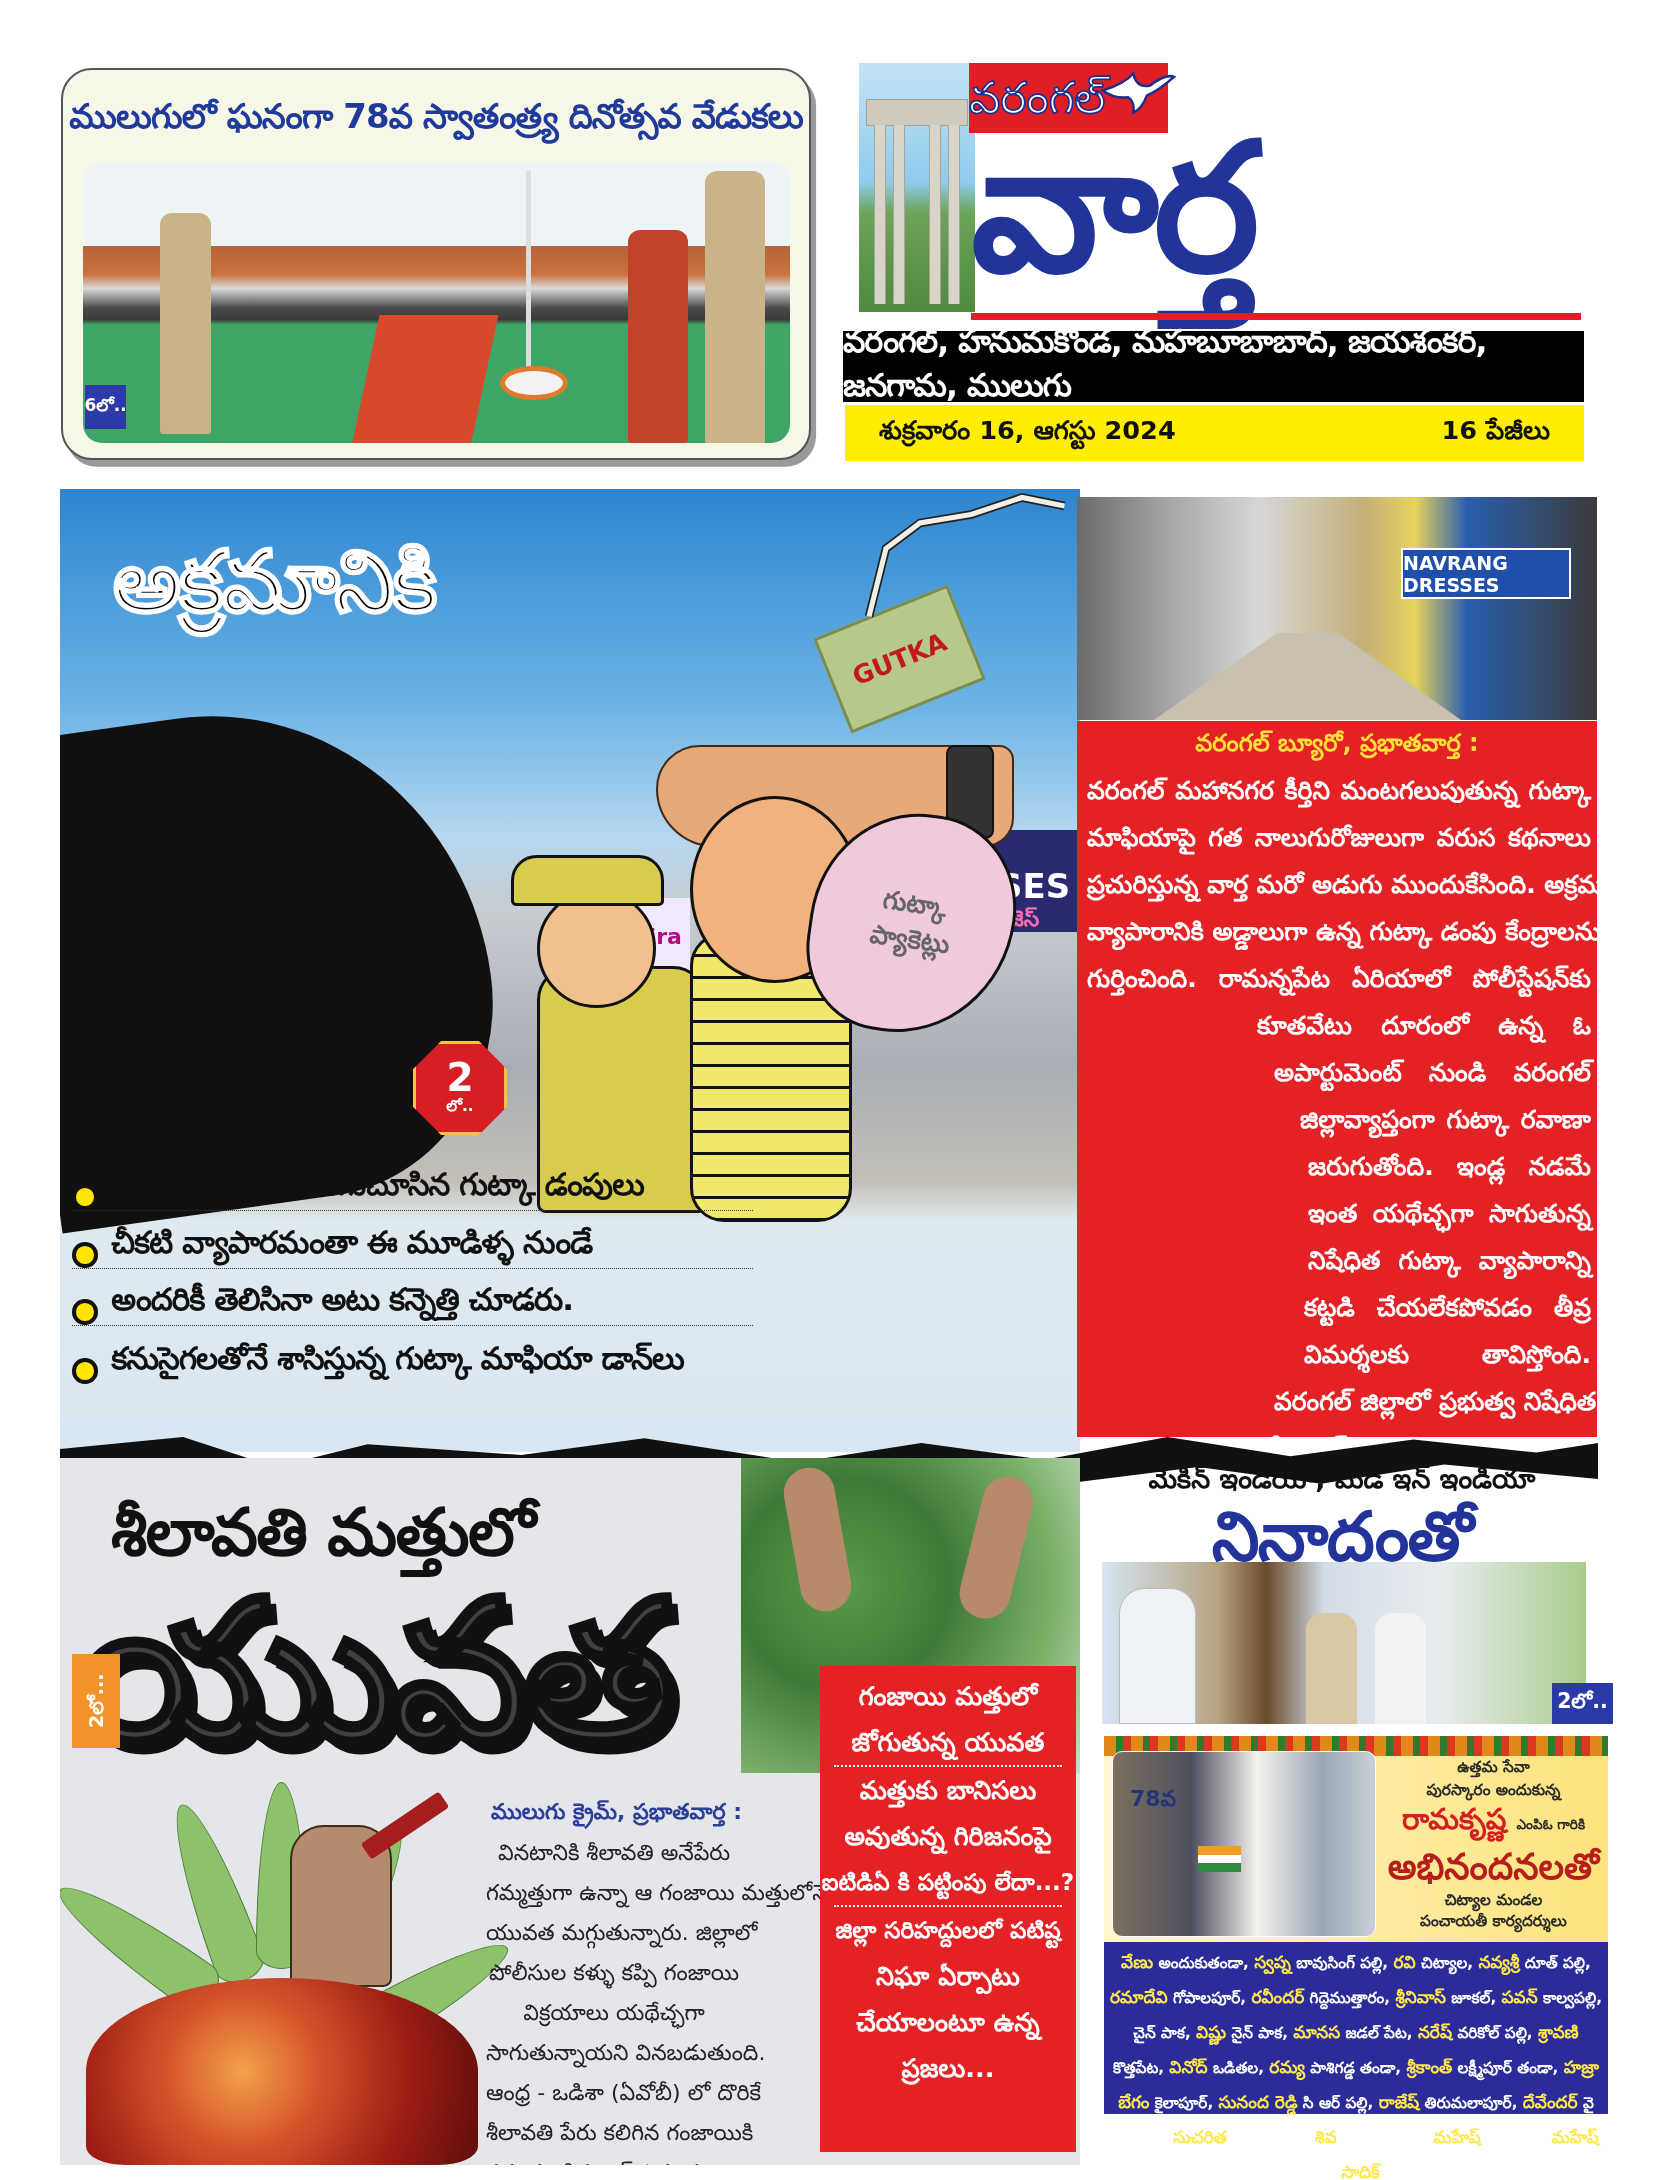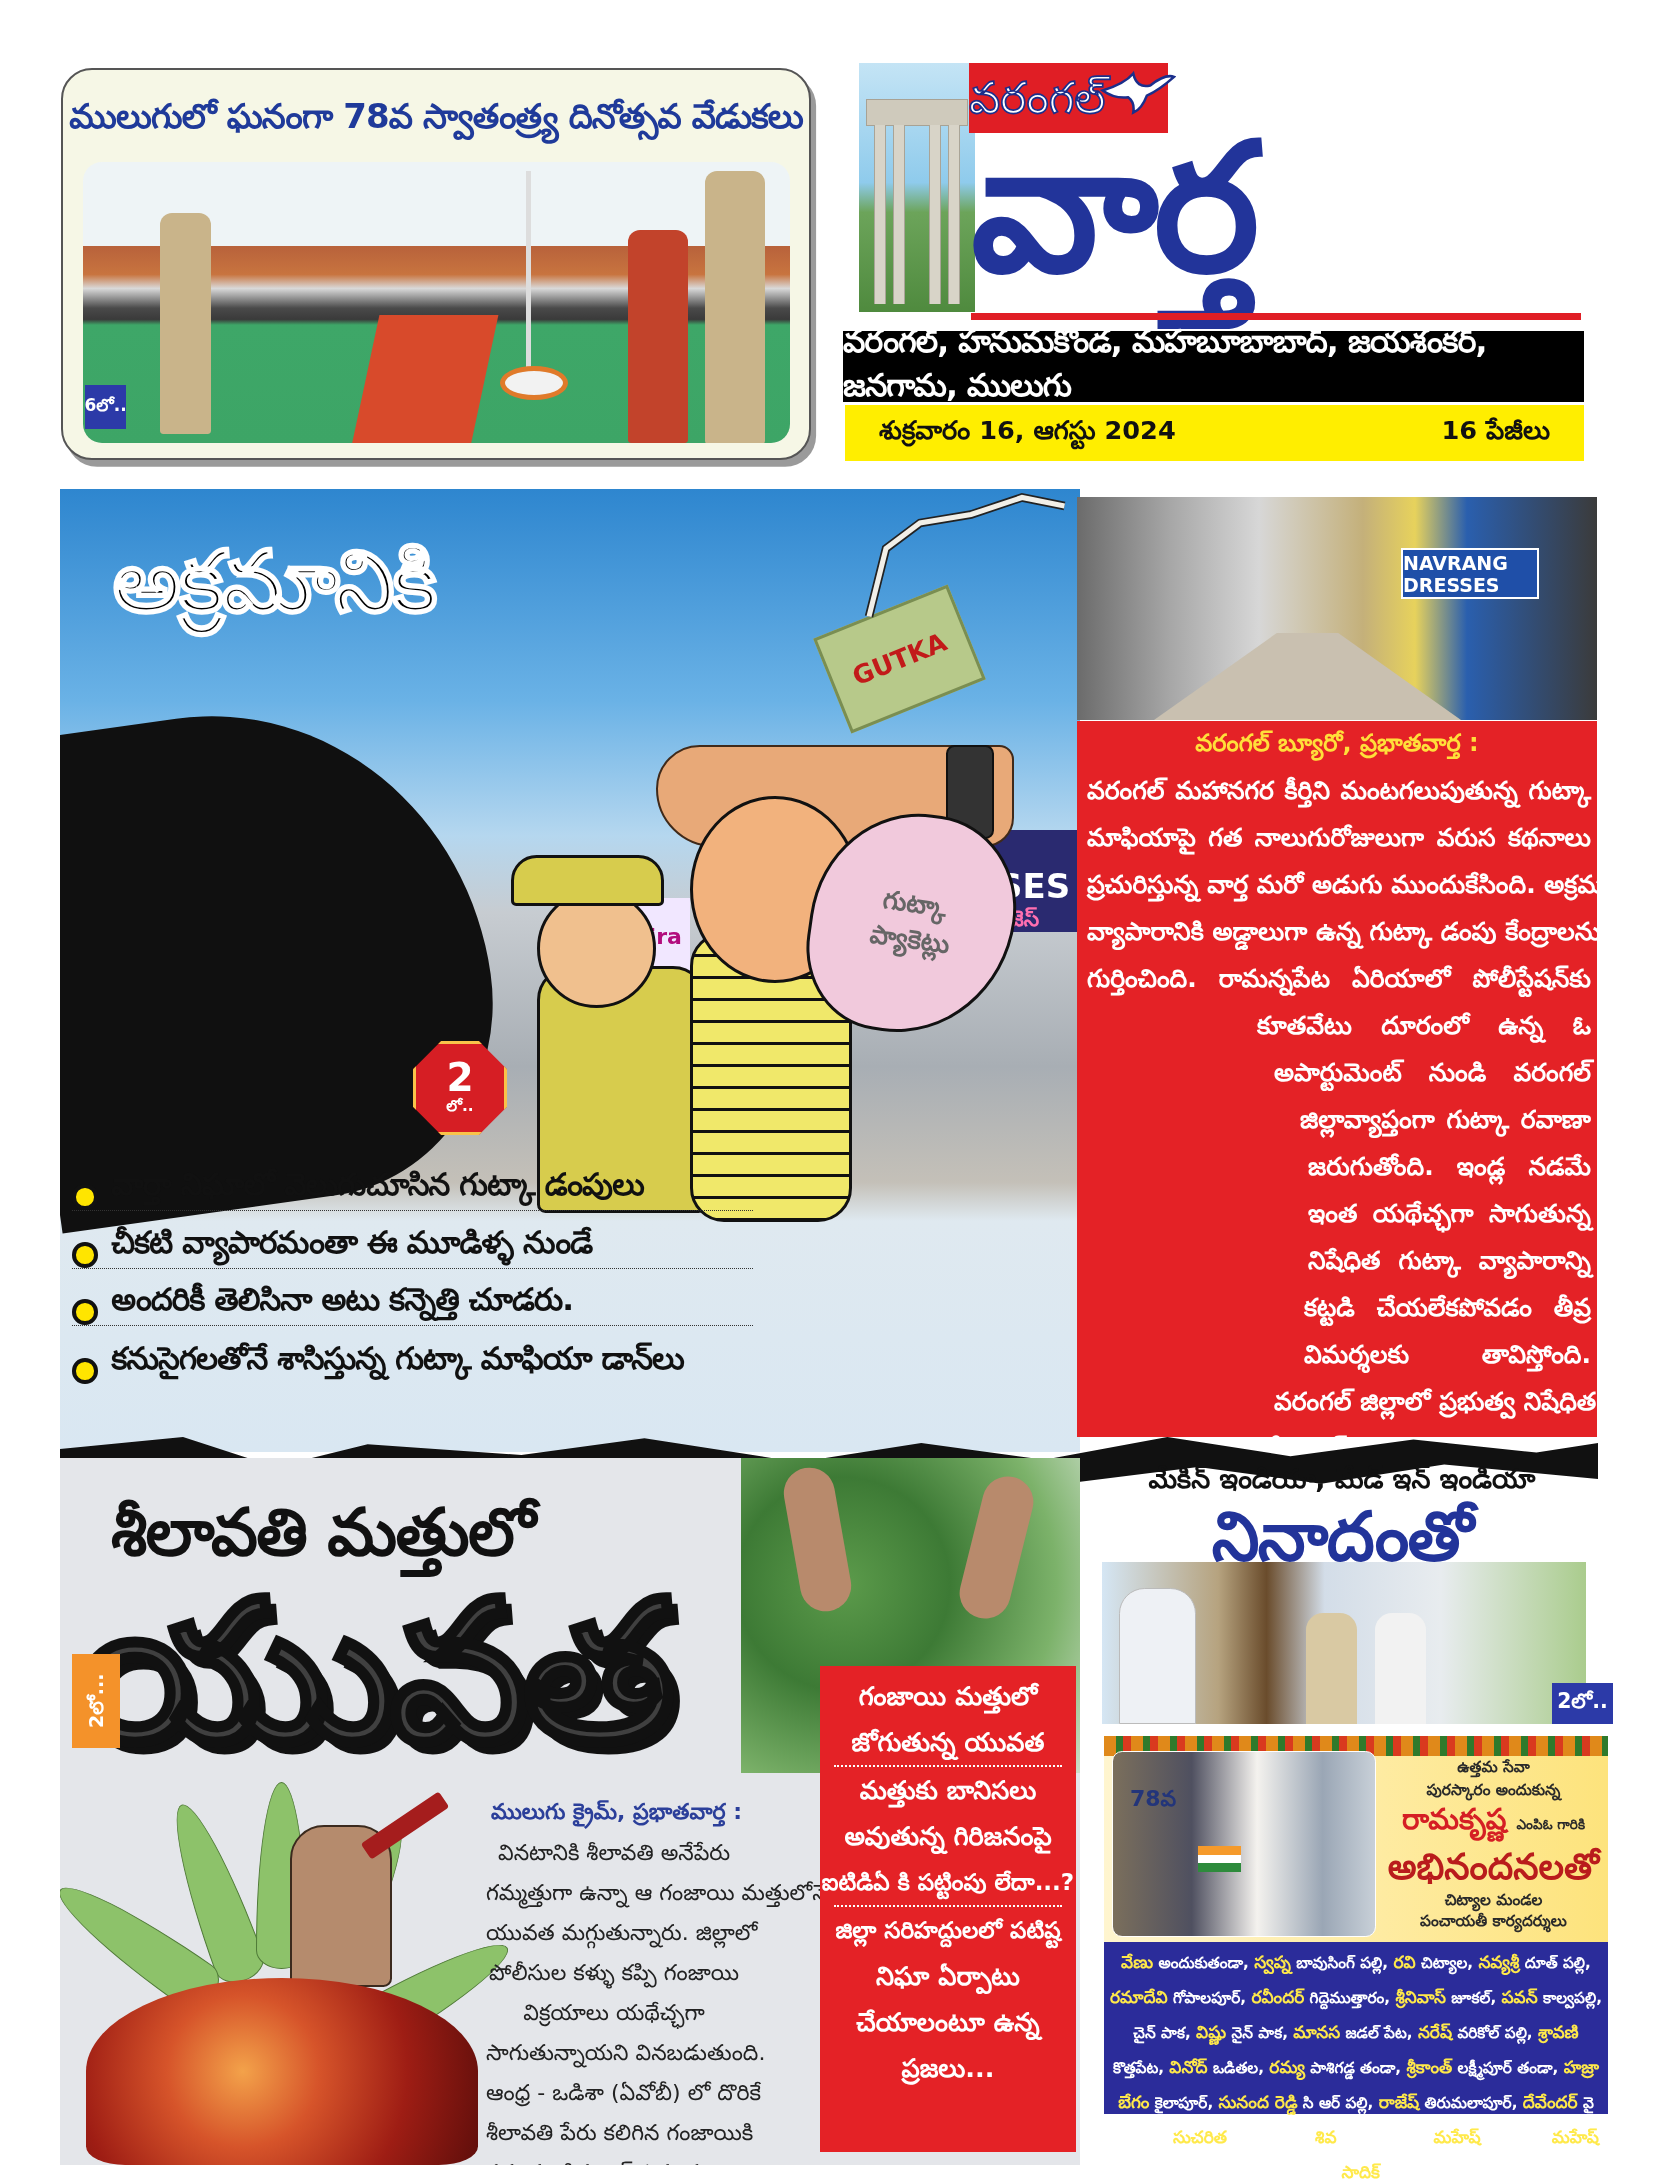--- a/index.html
+++ b/index.html
@@ -47,21 +47,21 @@
   #sack{left:750px;top:324px;width:204px;height:221px;background:#f1c9dc;border:3.4px solid #111;border-radius:55% 45% 60% 40%;display:flex;align-items:center;justify-content:center;flex-direction:column;color:#666;font-size:25.6px;font-weight:bold;transform:rotate(8deg);}
   
   #bullets{left:12px;top:673px;width:681px;}
   .bullet{display:flex;align-items:flex-end;height:49px;border-bottom:1.7px dotted #333;margin-bottom:8.5px;}
   .bullet:last-child{border-bottom:none;}
   .dot{width:25.6px;height:25.6px;border-radius:50%;background:#ffe500;border:4.3px solid #111;margin-right:13.6px;flex:0 0 auto;}
   .btext{font-size:31px;font-weight:bold;color:#111;letter-spacing:-0.9px;white-space:nowrap;}
 
   
   #side-photo{left:1077px;top:497px;width:520px;height:223px;background:linear-gradient(90deg,#6b6b6b 0%,#a7a7a7 18%,#d7d7d7 35%,#c4b07a 55%,#e7d25c 65%,#2a5fae 75%,#3b3b3b 100%);overflow:hidden;}
-  #navrang{left:324px;top:51px;width:138px;height:51px;background:#1f4fa8;color:#fff;font-weight:bold;font-size:19px;display:flex;align-items:center;justify-content:center;border:2.6px solid #fff;}
+  #navrang{left:324px;top:51px;width:170px;height:51px;background:#1f4fa8;color:#fff;font-weight:bold;font-size:19px;display:flex;align-items:center;justify-content:center;border:2.6px solid #fff;}
   #road{left:77px;top:136px;width:307px;height:87px;background:#c9c0b0;clip-path:polygon(40% 0,60% 0,100% 100%,0 100%);}
   #side-red{left:1077px;top:721px;width:520px;height:716px;background:#e42226;}
   #side-dateline{left:1077px;top:729px;width:520px;text-align:center;color:#ffdf3a;font-weight:bold;font-size:24px;}
   #side-body{left:1087px;top:767px;width:504px;color:#fff;font-size:25px;font-weight:bold;line-height:47px;}
   #side-body .ln{display:block;text-align:justify;text-align-last:justify;white-space:nowrap;}
   #side-body .ind{padding-left:var(--ind);}
 
   
   #tear{left:60px;top:1431px;width:1538px;height:60px;background:#111;clip-path:polygon(0 30%,8% 10%,14% 60%,20% 22%,30% 40%,38% 12%,48% 52%,56% 20%,64% 48%,72% 10%,80% 42%,88% 14%,96% 36%,100% 20%,100% 80%,90% 56%,82% 88%,74% 60%,64% 92%,54% 64%,44% 96%,34% 62%,24% 86%,14% 66%,6% 90%,0 70%);}
 

